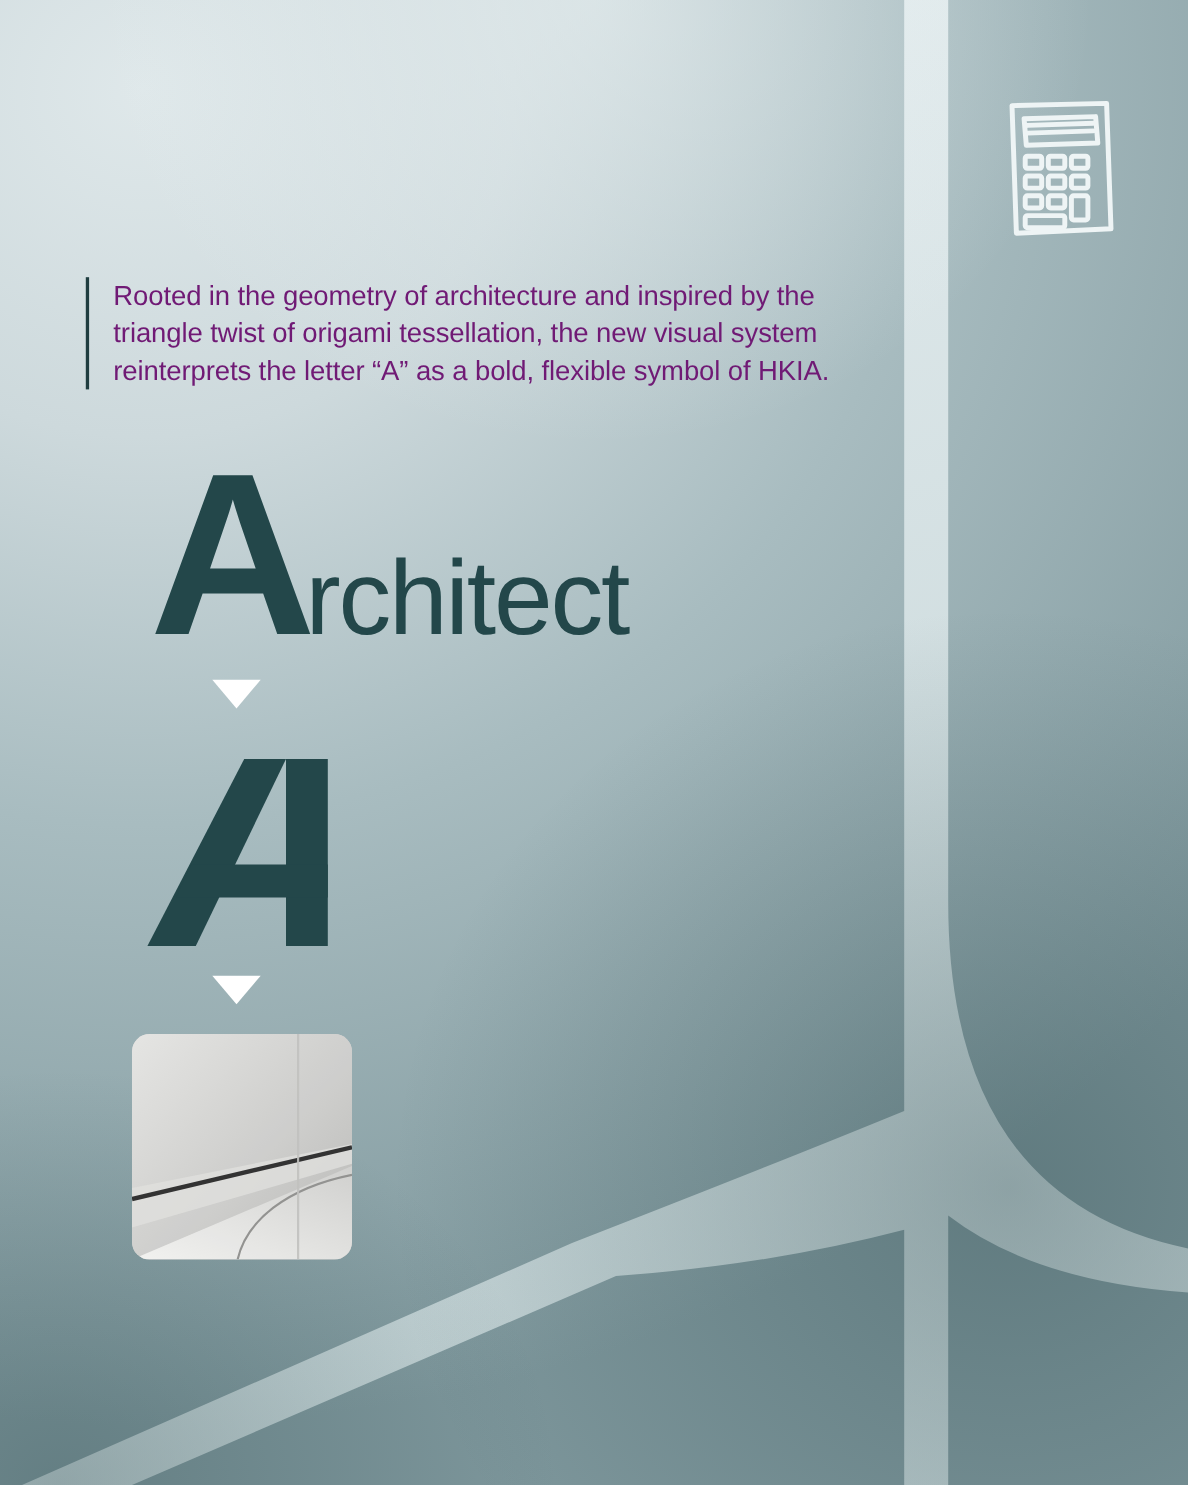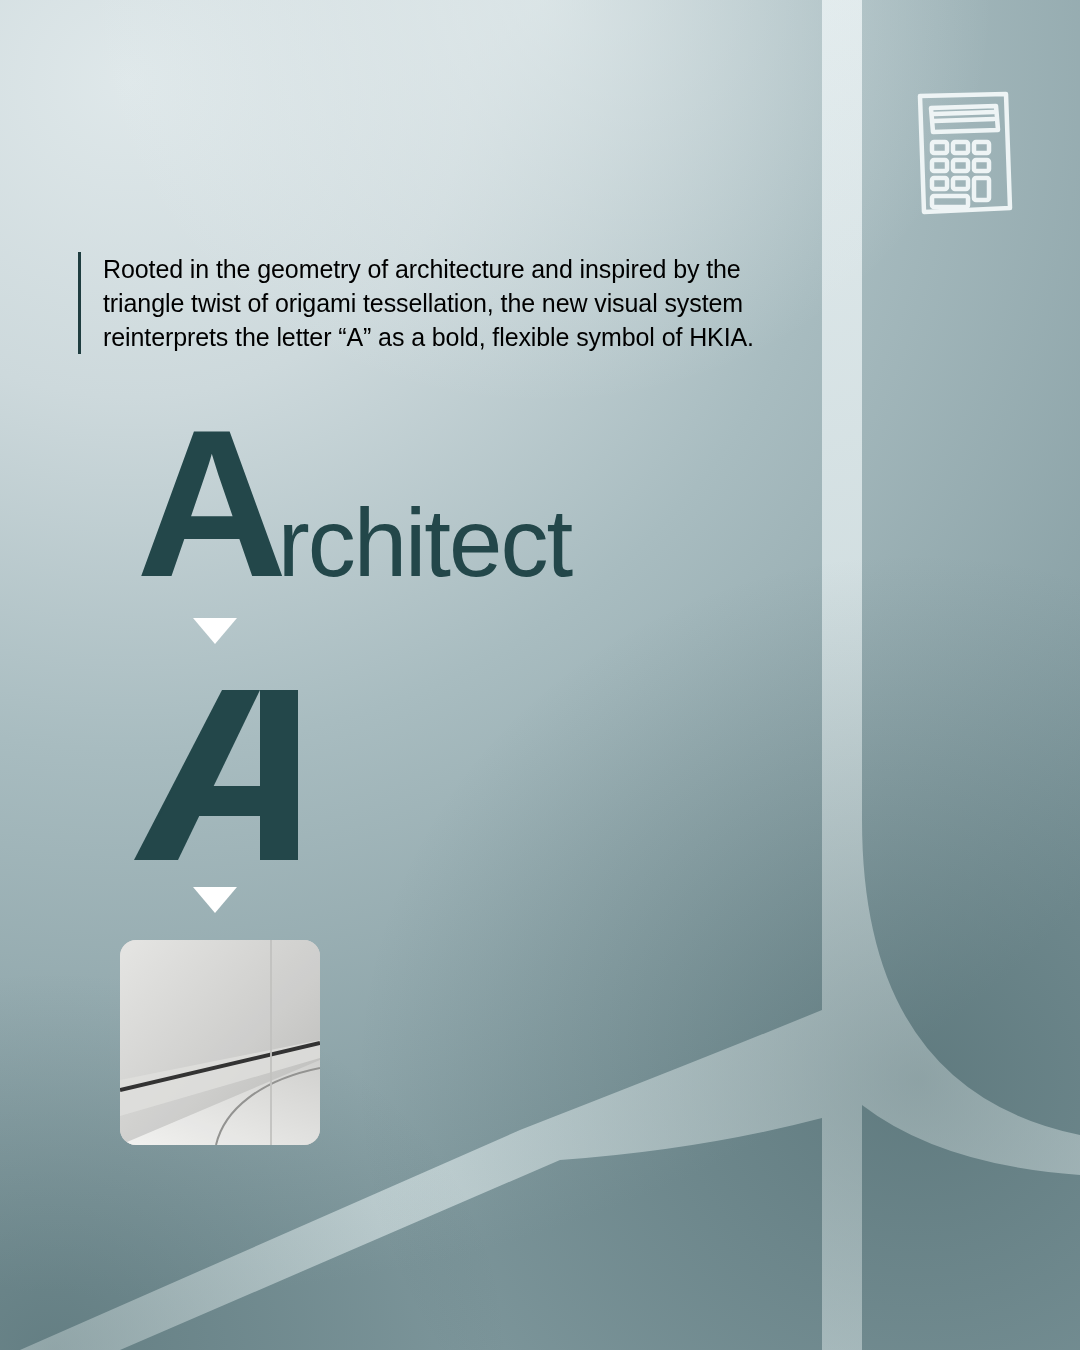--- a/index.html
+++ b/index.html
@@ -56,21 +56,21 @@
     position: absolute;
     left: 78px;
     top: 252px;
     width: 700px;
     padding-left: 22px;
     border-left: 3px solid #1f3d40;
     box-sizing: border-box;
   }
   .intro p {
     margin: 0;
-    color: #000000;
+    color: #701a75;
     font-size: 25px;
     line-height: 1.36;
     font-weight: 500;
     letter-spacing: -0.1px;
   }
 
   
   .wordmark {
     position: absolute;
     left: 136px;

